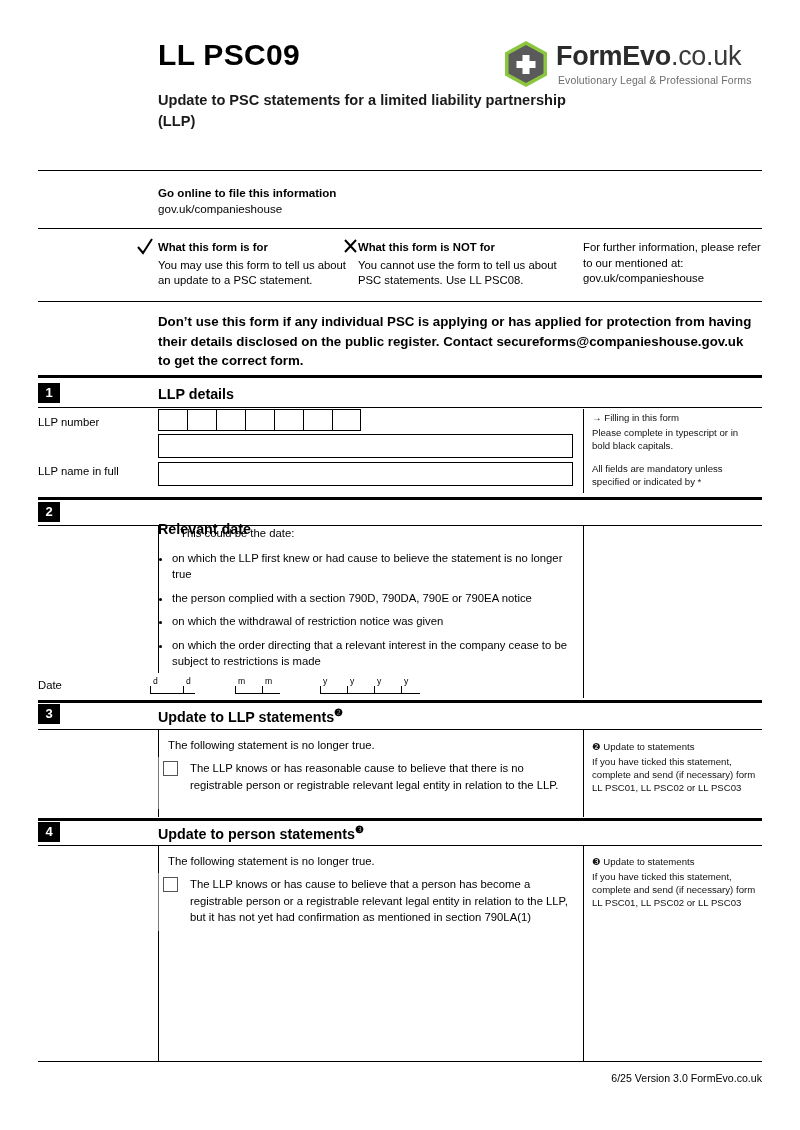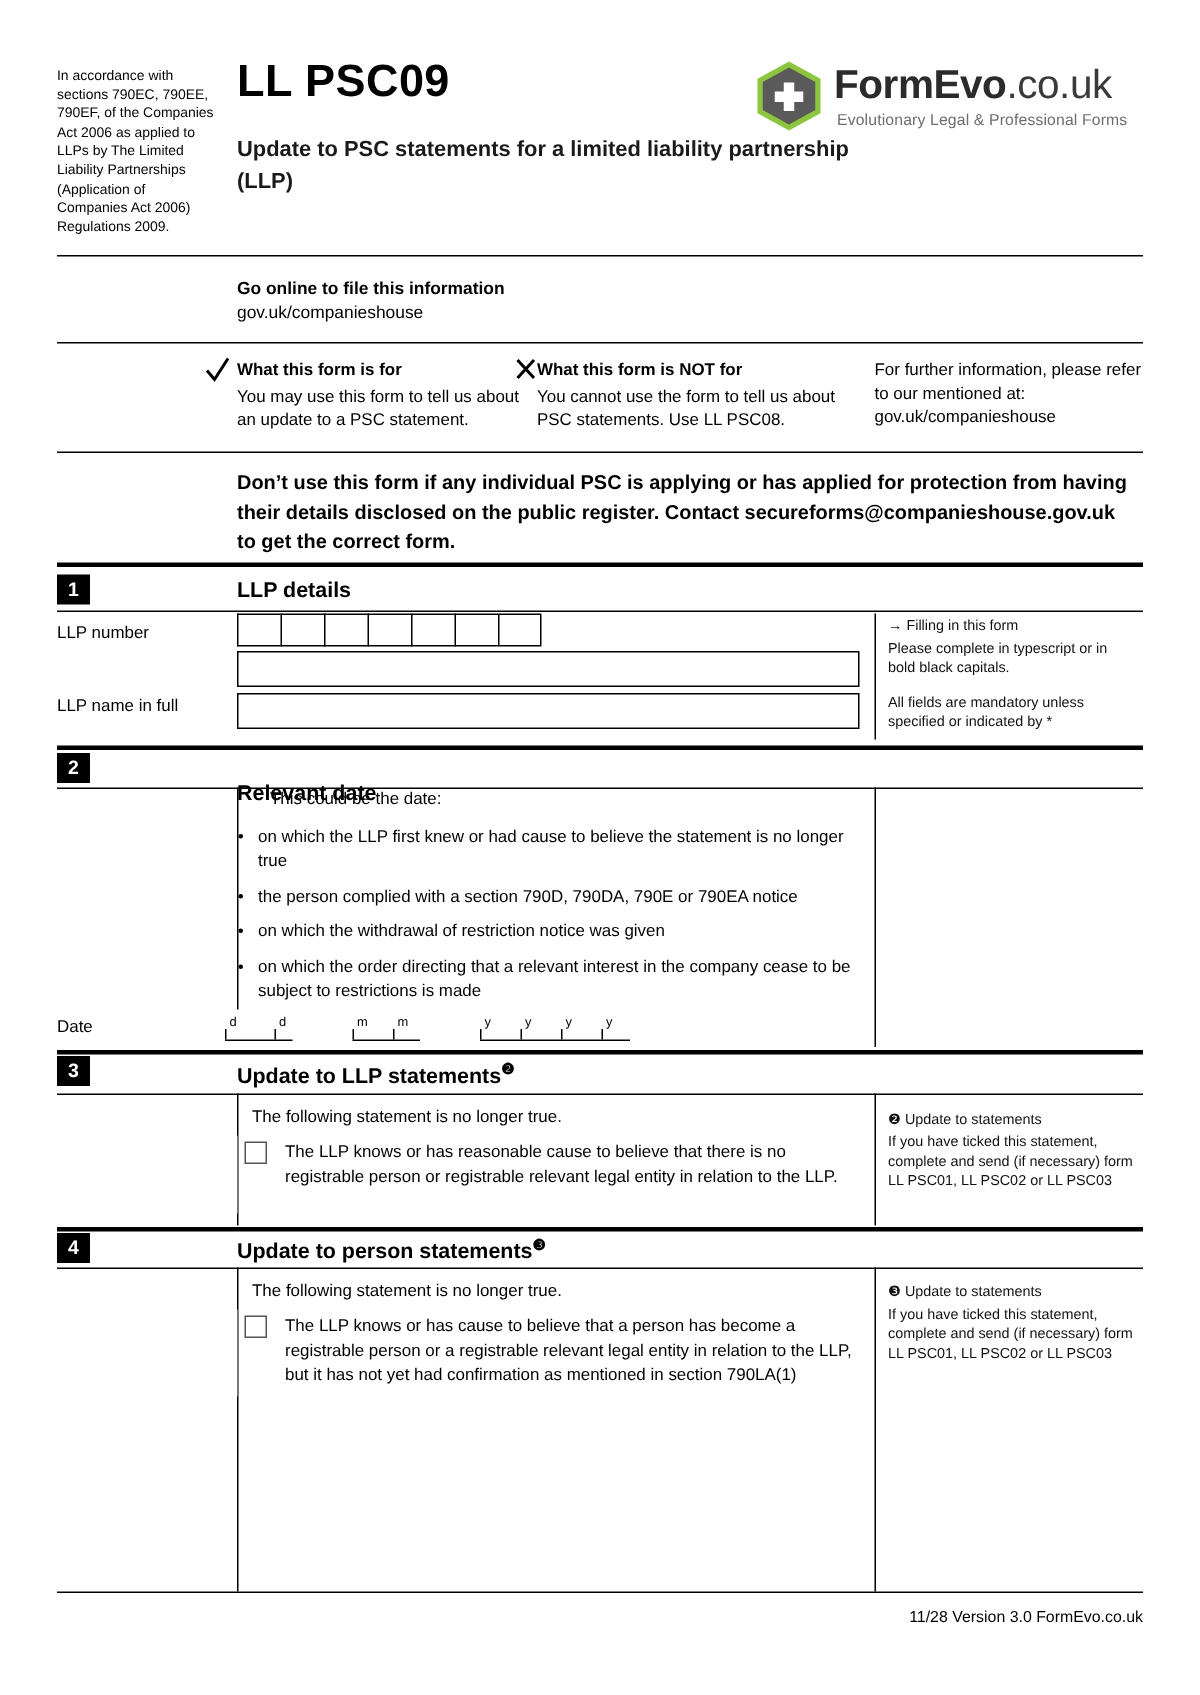--- a/index.html
+++ b/index.html
@@ -267,21 +267,20 @@
     top: 1072px;
     font-size: 10.6px;
   }
 </style>
 </head>
 <body>
 
 <div class="page">
 
   <div class="header">
-    <div class="legal-note">In accordance with sections 790EC, 790EE, 790EF, of the Companies Act 2006 as applied to LLPs by The Limited Liability Partnerships (Application of Companies Act 2006) Regulations 2009.</div>
     <div class="form-code">LL PSC09</div>
     <div class="form-title">Update to PSC statements for a limited liability partnership (LLP)</div>
 
     <div class="logo">
       <div class="logo-hex">
         <svg width="48" height="48" viewBox="0 0 48 48">
           <polygon points="24,1 45,12.5 45,35.5 24,47 3,35.5 3,12.5" fill="#8cc63f"></polygon>
           <polygon points="24,5 41.5,14.6 41.5,33.4 24,43 6.5,33.4 6.5,14.6" fill="#5a5a5a"></polygon>
           <path d="M20.5 15 h7 v6 h6 v7 h-6 v6 h-7 v-6 h-6 v-7 h6 z" fill="#ffffff"></path>
         </svg>
@@ -432,15 +431,15 @@
   <div class="stbox sttext" style="left:190px; top:876px; width:385px;">The LLP knows or has cause to believe that a person has become a registrable person or a registrable relevant legal entity in relation to the LLP, but it has not yet had confirmation as mentioned in section 790LA(1)</div>
   <div class="vline" style="left:158px; top:873px; height:58px; background:#777;"></div>
 
   <div class="guide" style="left:592px; top:855px; width:165px;">
     <div class="gt"><span>❸</span> <span>Update to statements</span></div>
     <div style="margin-top:2px;">If you have ticked this statement, complete and send (if necessary) form LL PSC01, LL PSC02 or LL PSC03</div>
   </div>
 
   <div class="rule thin" style="top:1061px;"></div>
 
-  <div class="footer">11/28 Version 3.0 FormEvo.co.uk</div>
+  <div class="footer">6/25 Version 3.0 FormEvo.co.uk</div>
 
 </div>
 
 </body></html>

